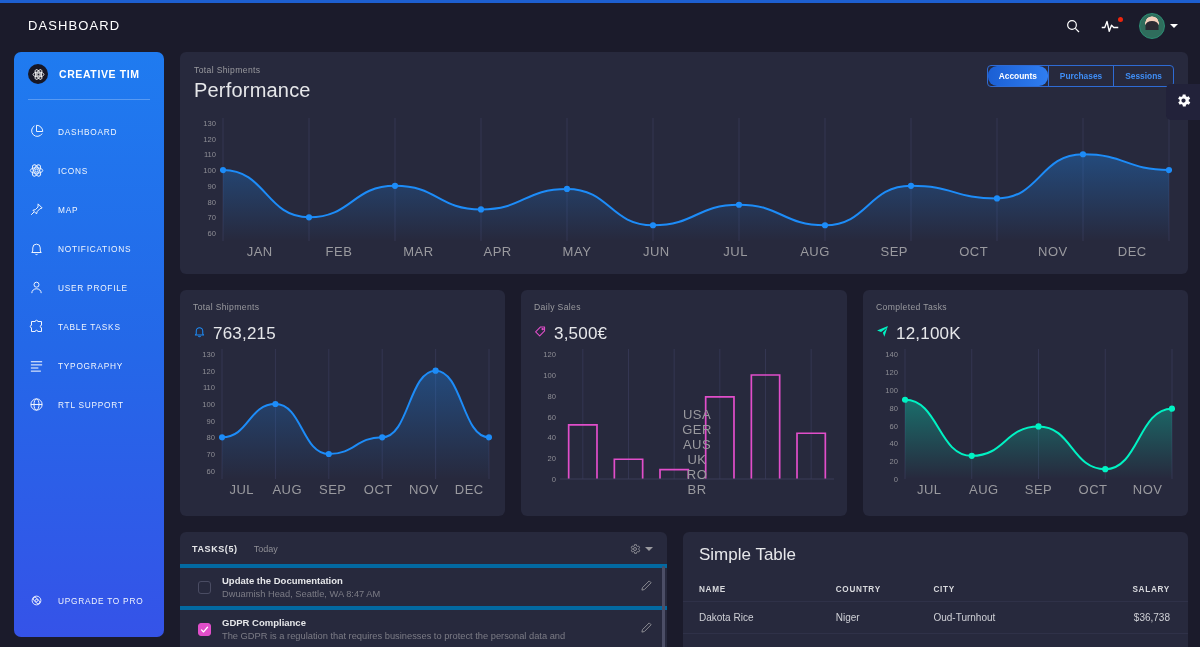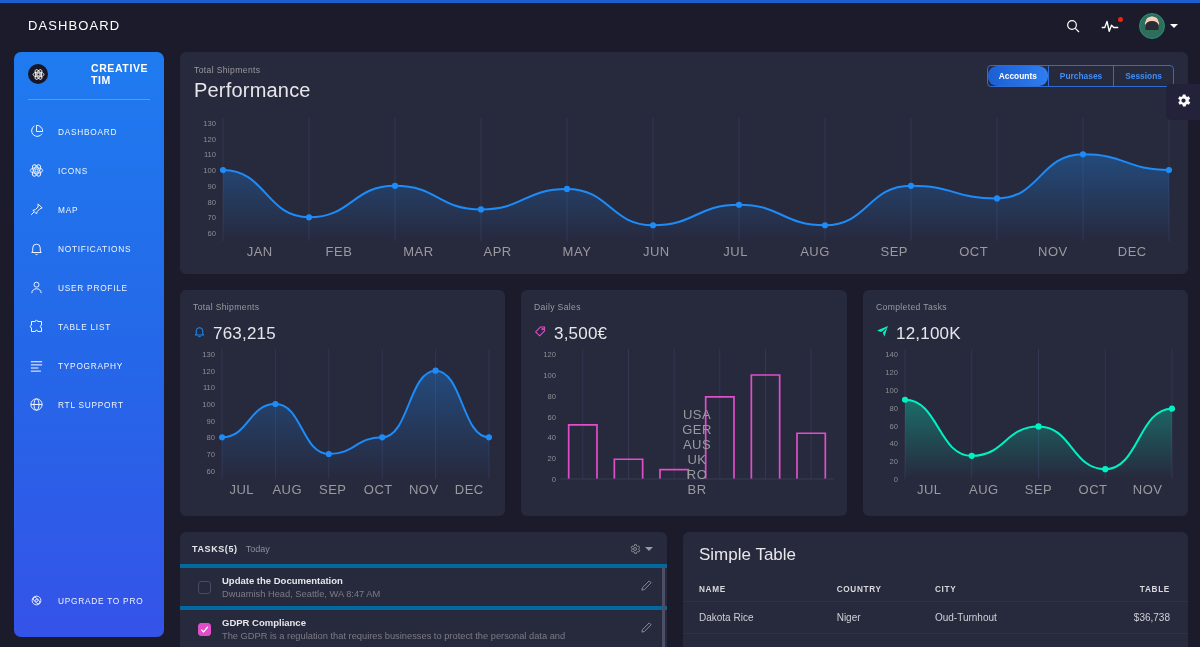--- a/index.html
+++ b/index.html
@@ -46,21 +46,21 @@
   .sidebar {
     position:absolute; left:14px; top:52px; width:150px; height:585px;
     background:linear-gradient(180deg,#1f7bf0 0%, #2468e8 50%, #3553e8 100%);
     border-radius:7px; overflow:hidden;
   }
   .logo-row { display:flex; align-items:center; height:44px; padding:0 14px; gap:11px; }
   .logo-mark {
     width:20px;height:20px;border-radius:50%;background:#171725;
     display:flex;align-items:center;justify-content:center;flex:0 0 auto;
   }
-  .logo-text { color:#fff; font-size:10.5px; font-weight:bold; letter-spacing:.6px;margin-left:32px; }
+  .logo-text { color:#fff; font-size:10.5px; font-weight:bold; letter-spacing:.6px; }
   .logo-sep { height:1px; background:rgba(255,255,255,.25); margin:3px 14px 0 14px; }
 
   .nav { margin-top:12px; }
   .nav-item {
     display:flex; align-items:center; height:39px; padding:0 14px; gap:13px; cursor:pointer;
   }
   .nav-ico { width:17px;height:17px;flex:0 0 auto; color:#ffffff; opacity:.93; display:flex;align-items:center;justify-content:center; }
   .nav-label { color:#ffffff; font-size:8.3px; letter-spacing:.75px; opacity:.93; }
 
   .upgrade { position:absolute; bottom:17px; left:0; width:100%; }
@@ -102,21 +102,21 @@
   
   .stat-row { display:flex; gap:16px; margin-top:16px; }
   .stat-card { width:325px; height:226px; padding:12px 13px 0 13px; }
   .stat-card.wide { width:326px; }
   .stat-val { display:flex; align-items:flex-start; gap:7px; margin-top:12px; }
   .stat-num { color:#e6e7ea; font-size:17px; font-weight:300; letter-spacing:.2px; }
 
   
   .bottom-row { display:flex; gap:16px; margin-top:16px; }
   .tasks-card { width:487px; height:120px; padding:11px 0 0 0; overflow:hidden; }
-  .tasks-head { display:flex; align-items:center; padding:0 14px 0 12px; gap:8px; }
+  .tasks-head { display:flex; align-items:center; padding:0 14px 0 12px; gap:16px; }
   .tasks-title { color:#e6e7ea; font-size:9px; font-weight:bold; letter-spacing:.6px; }
   .tasks-sub { color:#8e8e95; font-size:9px; }
   .tasks-gear { margin-left:auto; display:flex; align-items:center; gap:4px; color:#9a9a9f; cursor:pointer; }
   .tasks-list { margin-top:9px; }
   .task-row {
     display:flex; align-items:center; gap:11px; padding:7px 14px 7px 18px;
     border-top:4px solid #0369a1; position:relative;
   }
   .chk {
     width:13px;height:13px;border-radius:3px;border:1px solid #4a4c63; flex:0 0 auto; cursor:pointer;
@@ -227,21 +227,21 @@
         </svg>
       </span>
       <span class="nav-label">USER PROFILE</span>
     </div>
     <div class="nav-item">
       <span class="nav-ico">
         <svg width="15" height="15" viewBox="0 0 24 24" fill="none" stroke="#fff" stroke-width="1.6" stroke-linejoin="round">
           <path d="M4 4h6a2 2 0 1 1 4 0h6v6a2 2 0 1 0 0 4v6h-6a2 2 0 1 0-4 0H4v-6a2 2 0 1 1 0-4z"></path>
         </svg>
       </span>
-      <span class="nav-label">TABLE LIST</span>
+      <span class="nav-label">TABLE TASKS</span>
     </div>
     <div class="nav-item">
       <span class="nav-ico">
         <svg width="15" height="15" viewBox="0 0 24 24" fill="none" stroke="#fff" stroke-width="1.7">
           <line x1="3" y1="6" x2="21" y2="6"></line>
             <line x1="3" y1="11" x2="21" y2="11"></line>
           <line x1="3" y1="16" x2="15" y2="16"></line>
             <line x1="3" y1="21" x2="19" y2="21"></line>
         </svg>
       </span>
@@ -555,21 +555,21 @@
     </div>
 
     <div class="card table-card">
       <div class="table-title">Simple Table</div>
       <table>
         <thead>
           <tr>
             <th>NAME</th>
             <th>COUNTRY</th>
             <th>CITY</th>
-            <th>TABLE</th>
+            <th>SALARY</th>
           </tr>
         </thead>
         <tbody>
           <tr>
             <td>Dakota Rice</td>
             <td>Niger</td>
             <td>Oud-Turnhout</td>
             <td>$36,738</td>
           </tr>
         </tbody>

